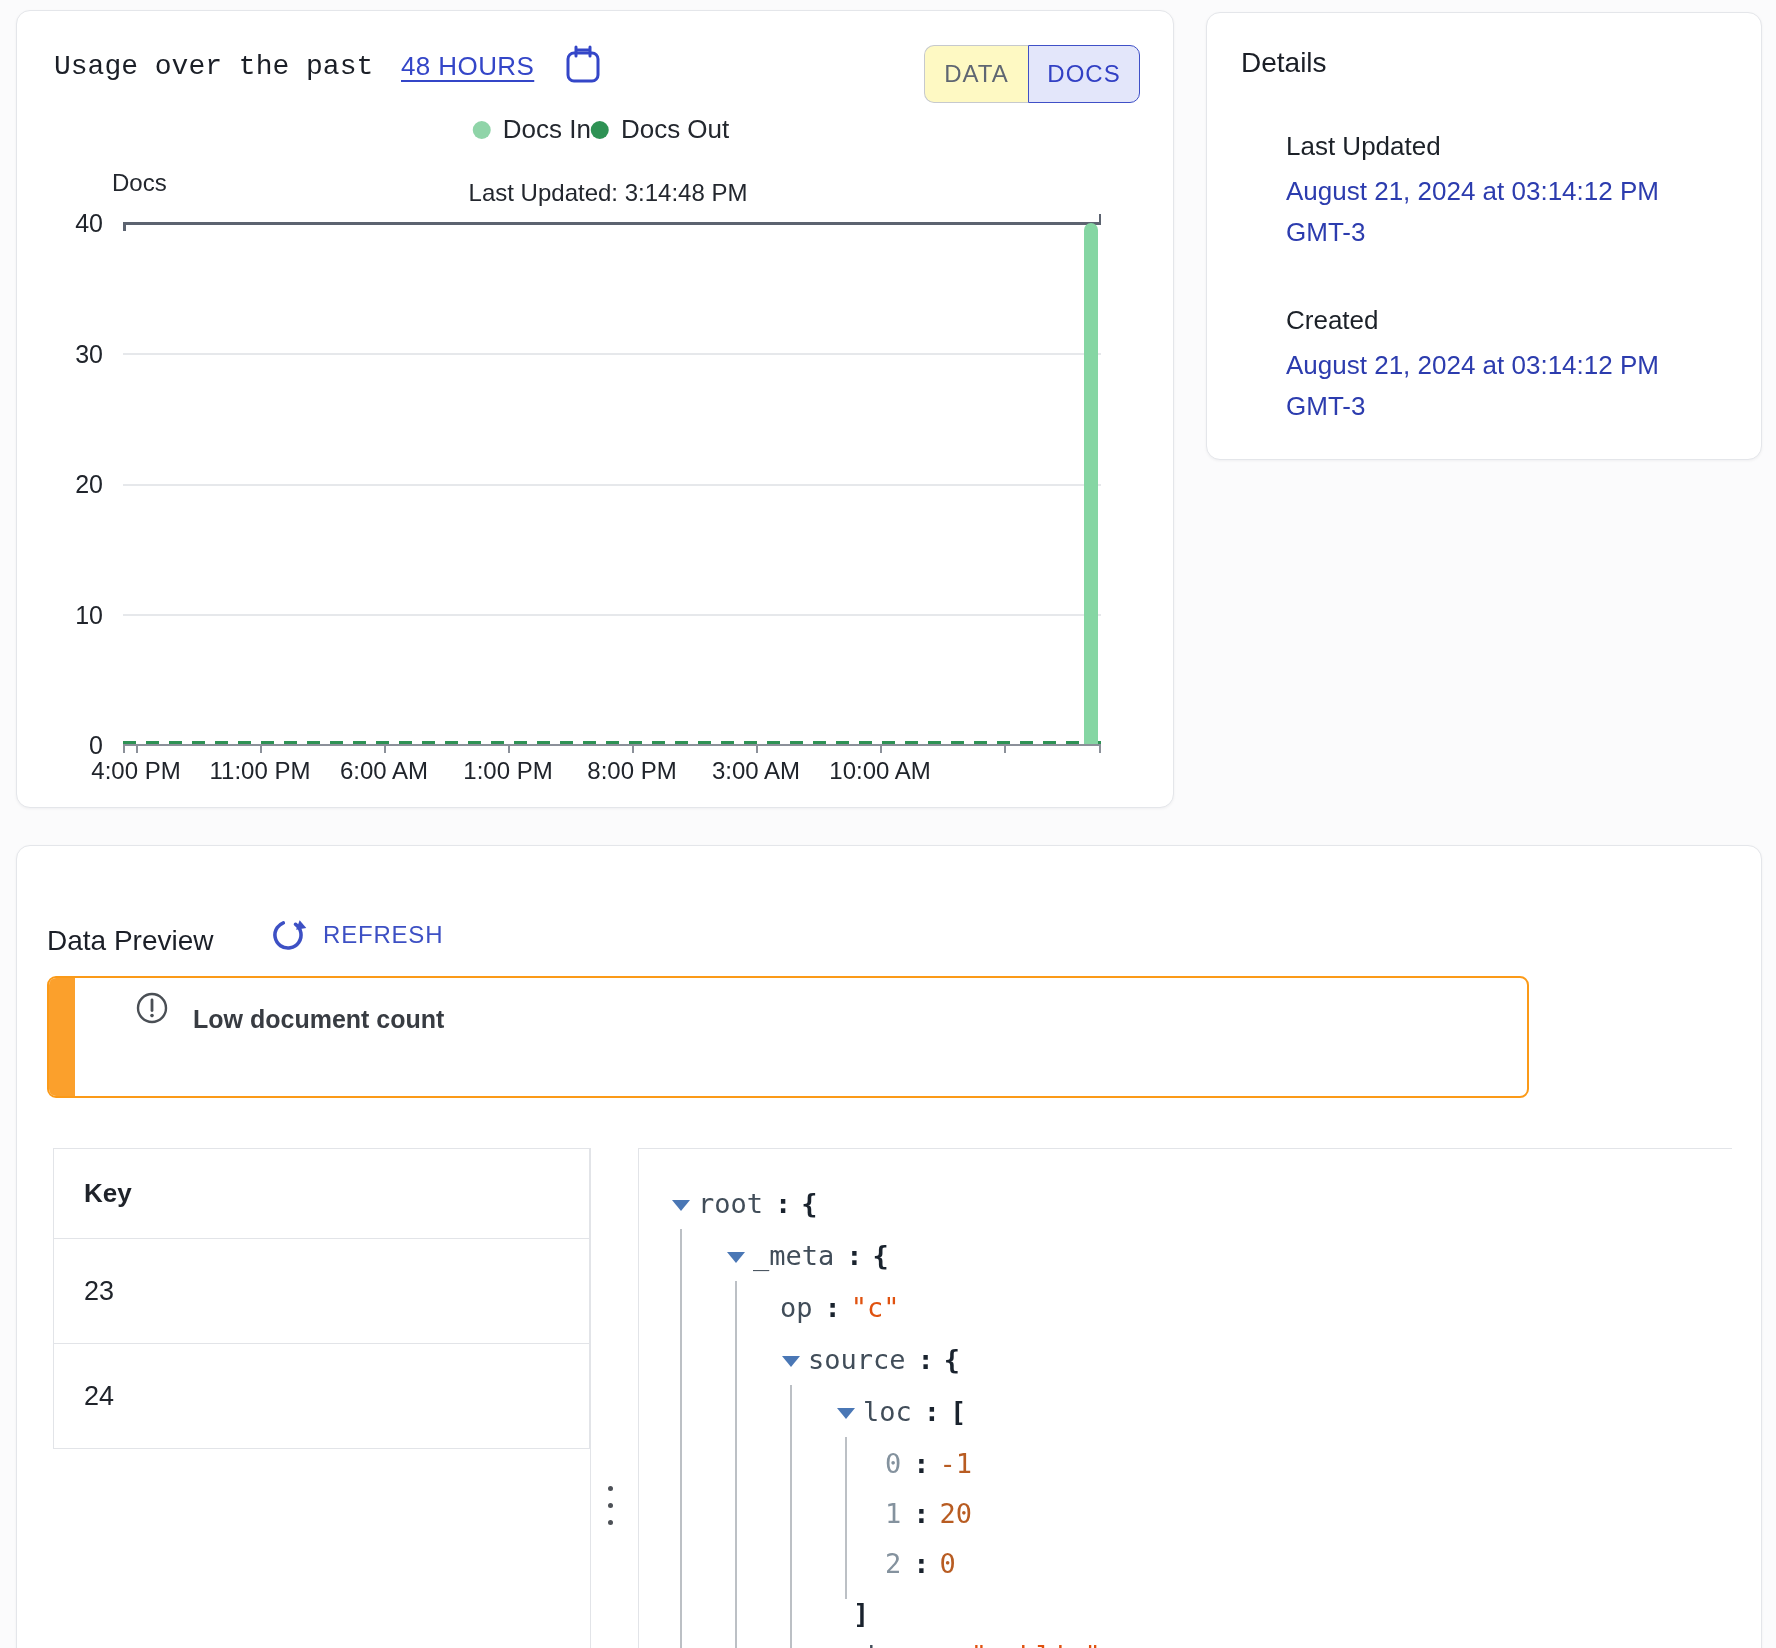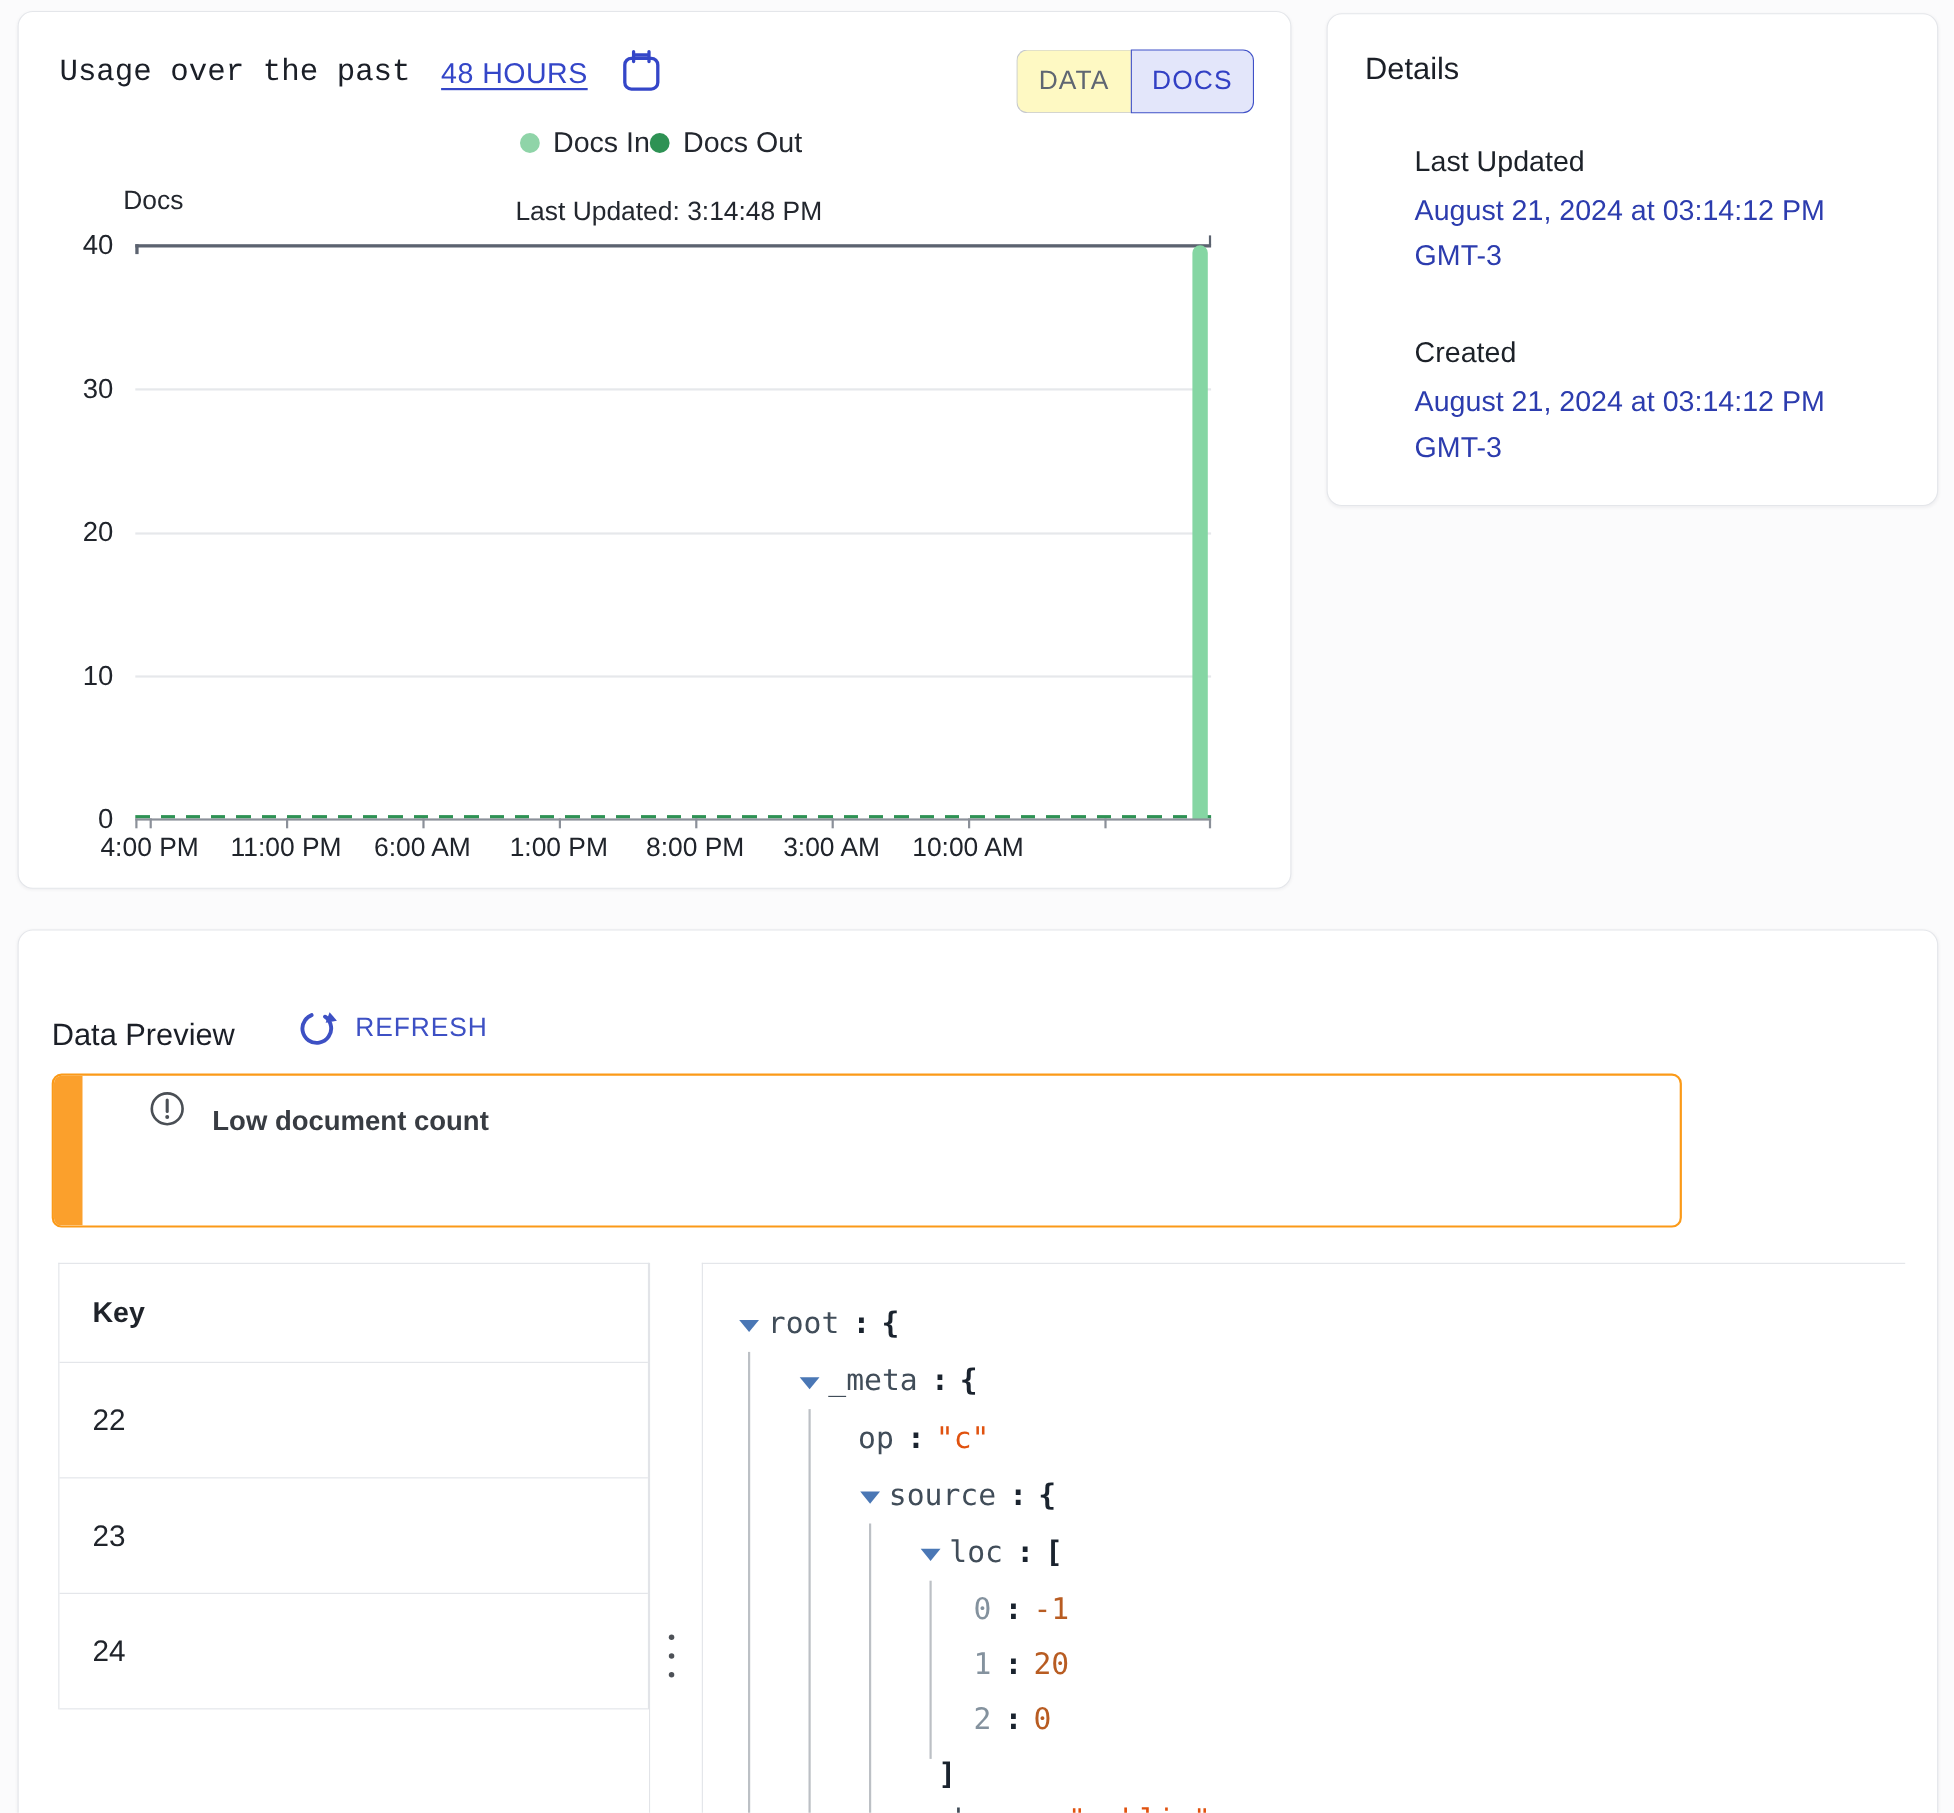--- a/index.html
+++ b/index.html
@@ -53,21 +53,21 @@
   
   #details-card{left:1206px;top:12px;width:554px;height:446px;}
   .details-title{position:absolute;left:34px;top:34px;font-size:28px;color:#1b1f27;}
   .detail-label{position:absolute;left:79px;font-size:26px;color:#1c2128;}
   .detail-value{position:absolute;left:79px;width:390px;font-size:26px;line-height:41px;color:#2c3cae;}
   
   #preview-card{left:16px;top:845px;width:1744px;height:880px;}
   .preview-title{position:absolute;left:30px;top:79px;font-size:28px;color:#1b1f27;}
   .refresh-btn{position:absolute;left:252px;top:70px;display:flex;align-items:center;gap:16px;
     color:#3d50c4;font-size:24px;letter-spacing:.8px;font-weight:500;cursor:pointer;}
-  .warn{position:absolute;left:30px;top:130px;width:1482px;height:140px;box-sizing:border-box;
+  .warn{position:absolute;left:30px;top:130px;width:1482px;height:122px;box-sizing:border-box;
     border:2px solid #fb9a18;border-radius:9px;background:#fff;overflow:hidden;}
   .warn-accent{position:absolute;left:0;top:0;width:26px;height:100%;background:#fba02c;}
   .warn-icon{position:absolute;left:86px;top:13px;}
   .warn-title{position:absolute;left:144px;top:27px;font-size:25px;font-weight:700;color:#383c42;}
   .warn-desc{position:absolute;left:144px;top:74px;font-size:24px;color:#515660;}
   .key-table{position:absolute;left:36px;top:302px;width:537px;box-sizing:border-box;
     border:1px solid #e2e4e8;border-bottom:none;background:#fff;}
   .key-header{height:90px;box-sizing:border-box;border-bottom:1px solid #e2e4e8;
     display:flex;align-items:center;padding-left:30px;font-size:26px;font-weight:600;color:#1f232a;}
   .key-row{height:105px;box-sizing:border-box;border-bottom:1px solid #e2e4e8;
@@ -190,21 +190,20 @@
         <circle cx="17" cy="17" r="14" fill="none" stroke="#4a4f55" stroke-width="2.4"></circle>
         <line x1="17" y1="9" x2="17" y2="19.5" stroke="#4a4f55" stroke-width="2.8" stroke-linecap="round"></line>
         <circle cx="17" cy="24.5" r="1.8" fill="#4a4f55"></circle>
       </svg>
     </span>
     <div class="warn-title">Low document count</div>
   </div>
 
   <div class="key-table">
     <div class="key-header">Key</div>
-    <div class="key-row">22</div>
     <div class="key-row">23</div>
     <div class="key-row">24</div>
   </div>
 
   <div class="gutter">
     <div class="drag-dots">
         <i></i>
         <i></i>
         <i></i>
       </div>

